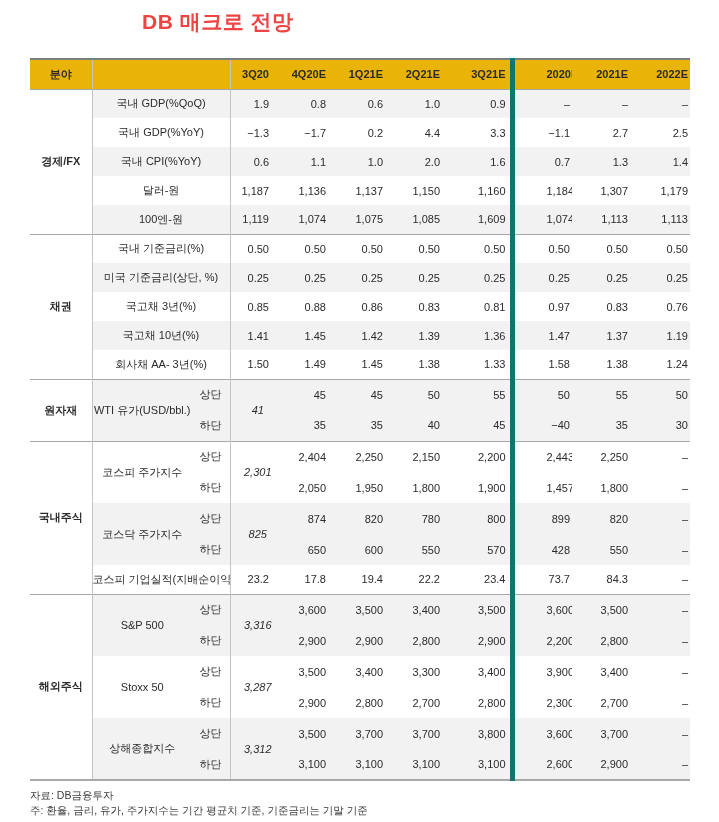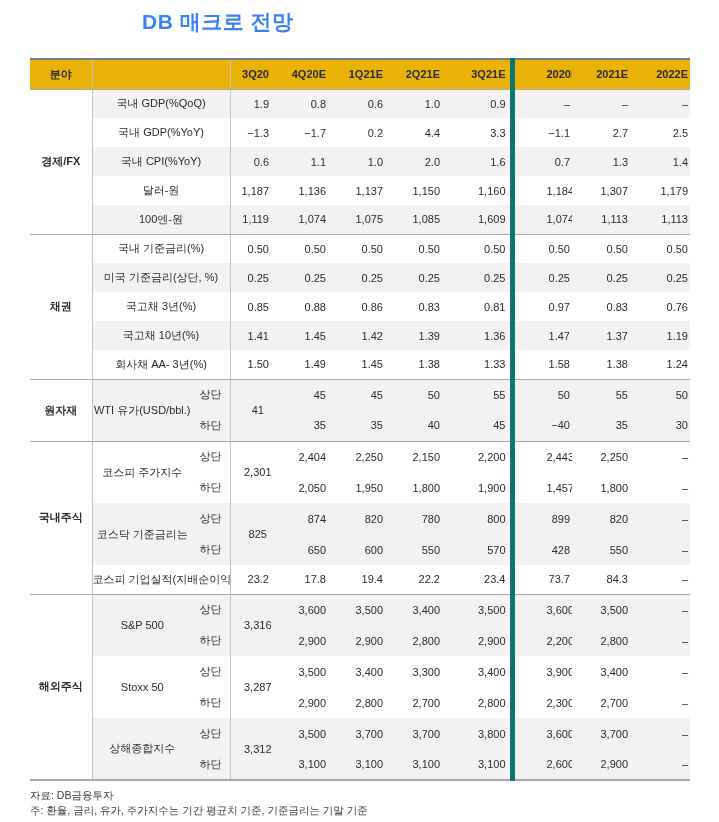--- a/index.html
+++ b/index.html
@@ -4,21 +4,21 @@
 <style>
   * { box-sizing: border-box; margin: 0; padding: 0; }
   html,body { width: 719px; height: 822px; background: #ffffff; }
   body {
     position: relative;
     font-family: "Liberation Sans", "DejaVu Sans", sans-serif;
     color: #2b2b2b;
   }
   .title {
     position: absolute; left: 142px; top: 8px;
-    font-size: 21px; font-weight: bold; color: #3b82f6;
+    font-size: 21px; font-weight: bold; color: #ef4444;
     letter-spacing: 0.5px; white-space: nowrap;
   }
   table.macro {
     position: absolute; left: 30px; top: 58px; width: 660px;
     border-collapse: collapse; table-layout: fixed;
     font-size: 11px;
     border-top: 2px solid #7c7c7c;
     border-bottom: 2px solid #a8a8a8;
   }
   th, td { vertical-align: middle; white-space: nowrap; overflow: hidden; font-weight: normal; }
@@ -33,21 +33,21 @@
     text-align: center; font-weight: bold;
   }
   .corner { text-align: center; }
   .bR { border-right: 1px solid #c4c4c4; }
   .aL { border-left: 5px solid #0f766e; padding-left: 32px; }
   td.lbl { text-align: center; }
   td.sub { text-align: right; padding-right: 8px; border-right: 1px solid #c4c4c4; }
   .num { text-align: right; padding-right: 16px; }
   .tight { padding-right: 4px; }
   .a { text-align: right; padding-right: 2px; }
-  td.merged { text-align: center; padding: 12px; }
+  td.merged { text-align: center; padding: 12px; font-style: italic; }
   .footer-line {
     position: absolute; left: 30px;
     font-size: 10.5px; color: #3a3a3a; white-space: nowrap;
   }
   #src-line { top: 789px; }
   #note-line { top: 804px; }
 </style>
 </head>
 <body>
 
@@ -234,21 +234,21 @@
         <td class="sub">하단</td>
         <td class="num">2,050</td>
         <td class="num">1,950</td>
         <td class="num">1,800</td>
         <td class="num tight">1,900</td>
         <td class="a aL">1,457</td>
         <td class="a">1,800</td>
         <td class="a">–</td>
       </tr>
       <tr class="half odd">
-        <td class="lbl" rowspan="2">코스닥 기준금리는</td>
+        <td class="lbl" rowspan="2">코스닥 주가지수</td>
         <td class="sub">상단</td>
         <td class="merged" rowspan="2">825</td>
         <td class="num">874</td>
         <td class="num">820</td>
         <td class="num">780</td>
         <td class="num tight">800</td>
         <td class="a aL">899</td>
         <td class="a">820</td>
         <td class="a">–</td>
       </tr>

